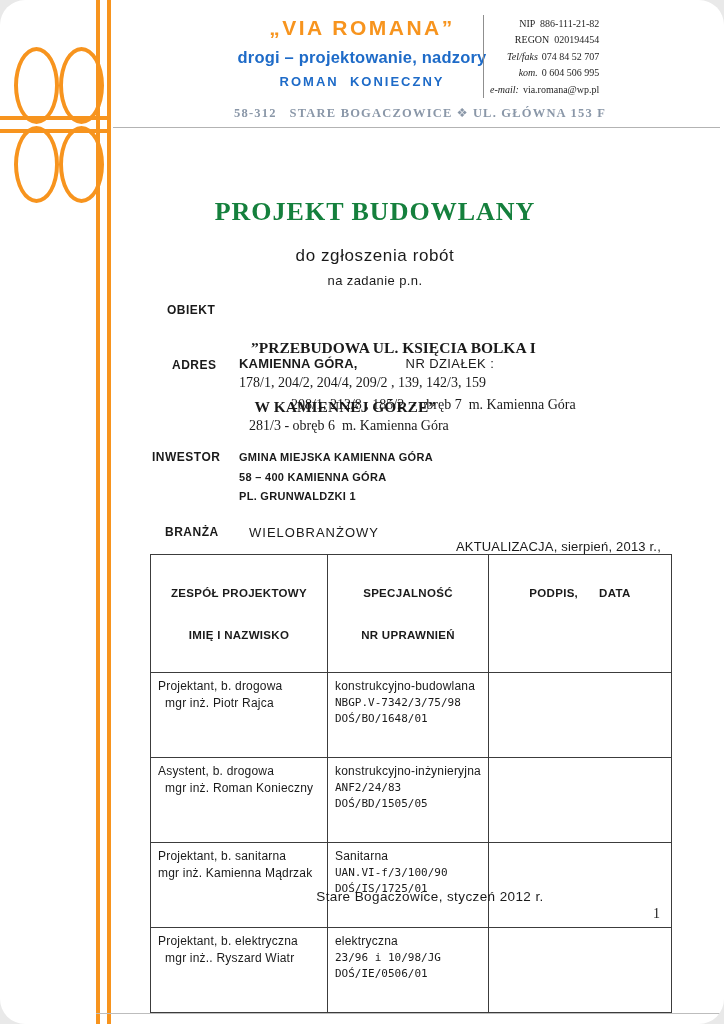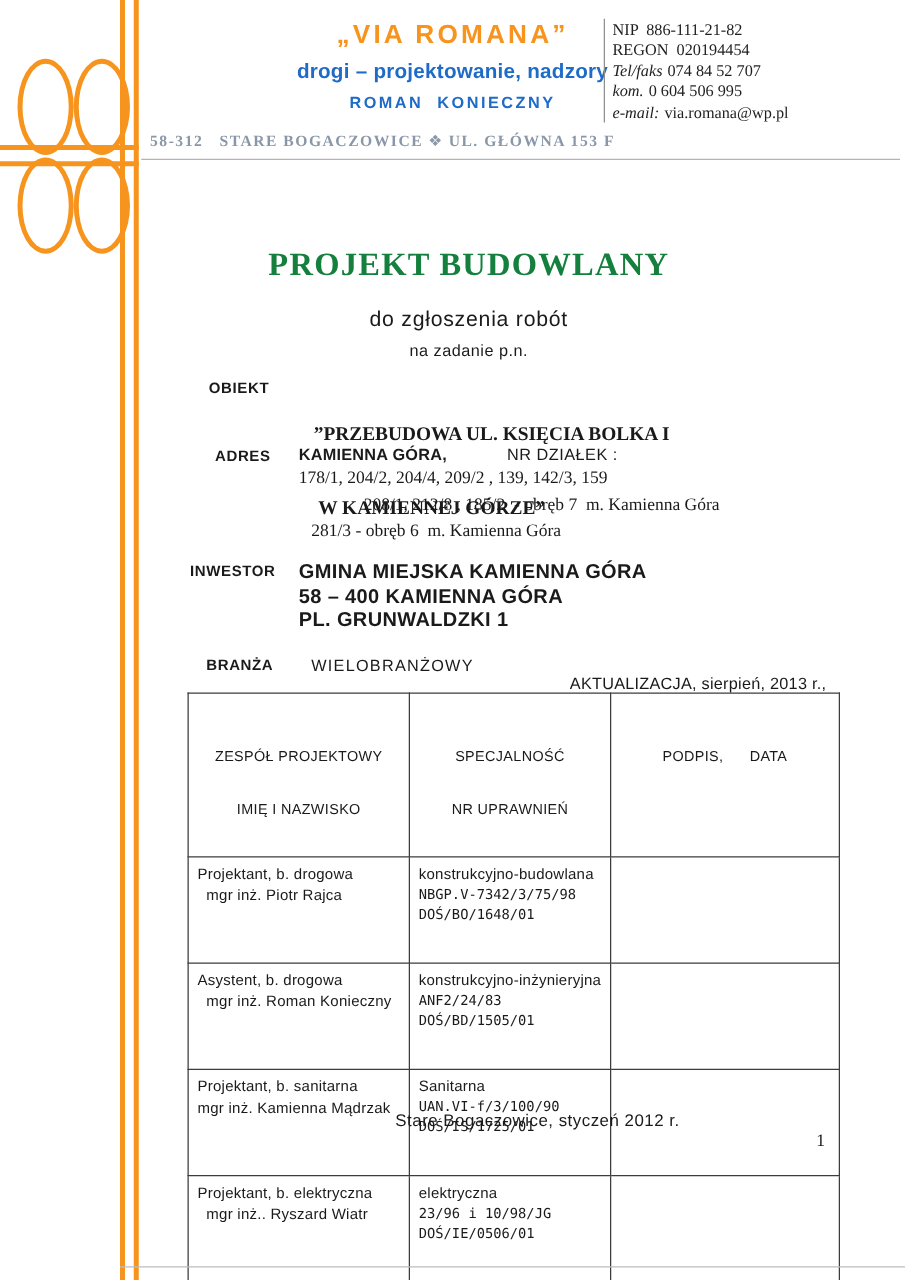--- a/index.html
+++ b/index.html
@@ -5,20 +5,21 @@
   html, body { margin: 0; padding: 0; background: #e9e9e9; }
   .page {
     position: relative;
     width: 724px;
     height: 1024px;
     background: #ffffff;
     overflow: hidden;
     font-family: "Liberation Sans", sans-serif;
     color: #1a1a1a;
     margin: 0 auto;
+    border-radius: 25px;
   }
   .pre { white-space: pre; }
 
   
   .vline { position: absolute; top: 0; width: 4px; height: 1024px; background: #F7941E; }
   .vline.v1 { left: 96px; }
   .vline.v2 { left: 107px; }
   .hline { position: absolute; left: 0; width: 111px; height: 4px; background: #F7941E; }
   .hline.h1 { top: 116px; }
   .hline.h2 { top: 129px; }
@@ -29,25 +30,25 @@
   .ring.br { left: 59px; top: 126px; }
 
   
   .company-block { position: absolute; left: 229px; top: 16px; width: 266px; text-align: center; }
   .company-name { font-size: 21px; font-weight: bold; letter-spacing: 2.5px; color: #F7941E; white-space: pre; }
   .tagline { margin-top: 8px; font-size: 16.5px; font-weight: bold; color: #1E6BC8; letter-spacing: 0.2px; }
   .owner { margin-top: 7px; font-size: 13px; font-weight: bold; letter-spacing: 2px; color: #1E6BC8; white-space: pre; }
 
   .header-sep { position: absolute; left: 483px; top: 15px; width: 1px; height: 83px; background: #8f8f8f; }
 
-  .contact-block { position: absolute; left: 490px; top: 16px; font-family: "Liberation Serif", serif; font-size: 13px; line-height: 16.4px; color: #1f1f1f; }
+  .contact-block { position: absolute; left: 490px; top: 16px; font-family: "Liberation Serif", serif; font-size: 10px; line-height: 16.4px; color: #1f1f1f; text-align: right; }
   .contact-block .lbl-it { font-style: italic; }
   .contact-block .val { margin-left: 4px; }
 
-  .address-line { position: absolute; left: 120px; top: 105px; width: 600px; 
+  .address-line { position: absolute; left: 120px; top: 105px; width: 600px; text-align: center;
                   font-family: "Liberation Serif", serif; font-weight: bold; font-size: 12.5px;
                   letter-spacing: 1.2px; color: #8A97A8; white-space: pre; }
   .diamond { font-family: "DejaVu Sans", sans-serif; font-weight: normal; padding: 0 4px; }
 
   .header-rule { position: absolute; left: 113px; top: 127px; width: 607px; height: 1px; background: #b3b3b3; }
   .bottom-rule { position: absolute; left: 96px; top: 1013px; width: 628px; height: 1px; background: #bdbdbd; }
 
   
   .title-block { position: absolute; left: 132px; top: 197px; width: 486px; text-align: center; }
   .doc-title { font-family: "Liberation Serif", serif; font-weight: bold; font-size: 26px; letter-spacing: 1px; color: #15803d; }
@@ -65,29 +66,29 @@
                 font-weight: bold; font-size: 15.5px; line-height: 19.5px; white-space: pre; }
 
   .adres-val { position: absolute; left: 239px; top: 356px; }
   .adres-top { display: flex; align-items: baseline; font-size: 13px; }
   .adres-city { font-weight: bold; letter-spacing: 0.2px; }
   .adres-plots { margin-left: 48px; letter-spacing: 0.4px; }
   .adres-serif { font-family: "Liberation Serif", serif; font-size: 14px; line-height: 18.5px; margin-top: 3px; white-space: pre; }
   .ind1 { padding-left: 4px; margin-left: 48px; }
   .ind2 { padding-left: 10px; }
 
-  .inwestor-val { position: absolute; left: 239px; top: 448px; font-size: 16px; font-weight: bold; line-height: 19.5px; letter-spacing: 0.3px; }
+  .inwestor-val { position: absolute; left: 239px; top: 448px; font-size: 11px; font-weight: bold; line-height: 19.5px; letter-spacing: 0.3px; }
   .branza-val { position: absolute; left: 249px; top: 525px; font-size: 13px; letter-spacing: 1px; }
 
   .update-note { position: absolute; left: 300px; top: 539px; width: 361px; text-align: right; font-size: 13px; letter-spacing: 0.2px; }
 
   
   .team-table { position: absolute; left: 150px; top: 554px; border-collapse: collapse; table-layout: fixed; }
   .team-table th, .team-table td { border: 1px solid #3c3c3c; }
-  .team-table th { height: 30px; padding: 16px 4px 2px; font-size: 11.5px; font-weight: normal;
+  .team-table th { height: 30px; padding: 3px 4px 2px; font-size: 11.5px; font-weight: bold;
                    text-align: center; vertical-align: top; line-height: 14px; letter-spacing: 0.3px; white-space: pre; }
   .team-table td { height: 74px; vertical-align: top; padding: 5px 7px; font-size: 12px; line-height: 16.5px; letter-spacing: 0.2px; }
   .cell-line { white-space: pre; }
   .lic { font-family: "DejaVu Sans Mono", monospace; font-size: 11px; line-height: 16px; letter-spacing: 0; white-space: pre; }
 
   
   .place-date { position: absolute; left: 150px; top: 889px; width: 560px; text-align: center; font-size: 13.5px; letter-spacing: 0.4px; }
   .page-number { position: absolute; left: 653px; top: 906px; font-family: "Liberation Serif", serif; font-size: 14px; }
 </style>
 </head>
@@ -194,21 +195,21 @@
         <td></td>
       </tr>
       <tr>
         <td>
           <div class="cell-line">Asystent, b. drogowa</div>
           <div class="cell-line">  mgr inż. Roman Konieczny</div>
         </td>
         <td>
           <div class="cell-line">konstrukcyjno-inżynieryjna</div>
           <div class="lic">ANF2/24/83</div>
-          <div class="lic">DOŚ/BD/1505/01</div>
+          <div class="lic">DOŚ/BD/1505/05</div>
         </td>
         <td></td>
       </tr>
       <tr>
         <td>
           <div class="cell-line">Projektant, b. sanitarna</div>
           <div class="cell-line">mgr inż. Kamienna Mądrzak</div>
         </td>
         <td>
           <div class="cell-line">Sanitarna</div>

